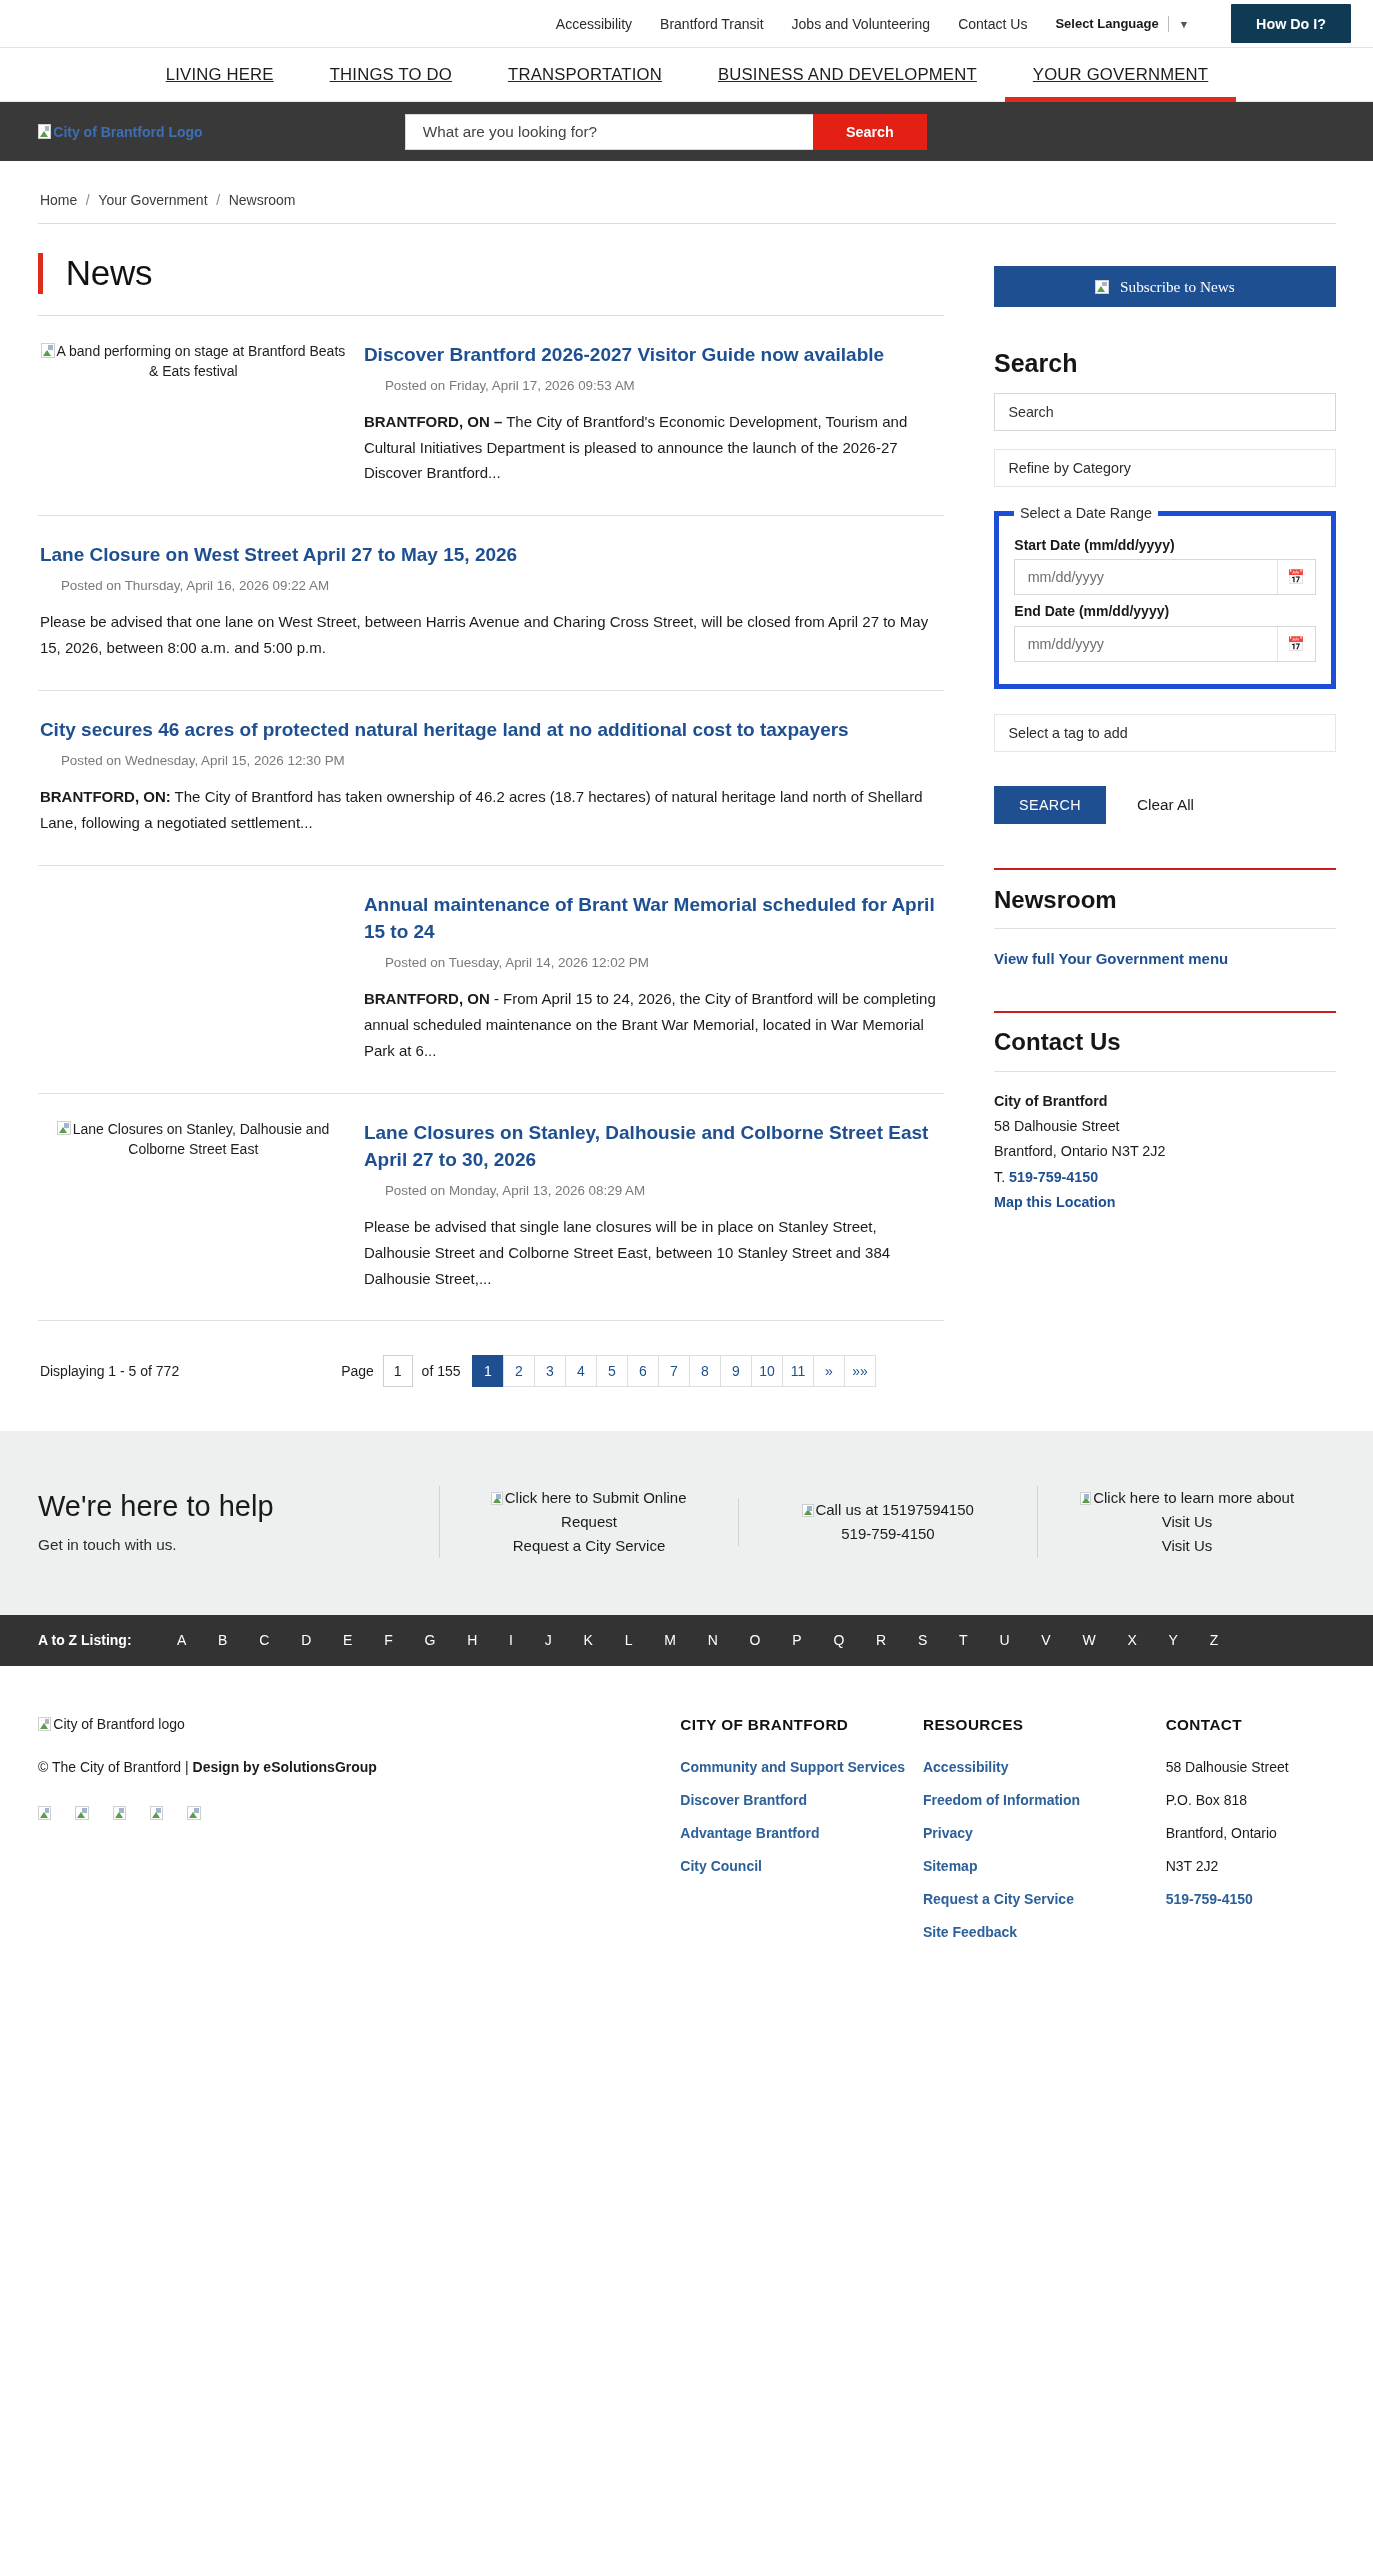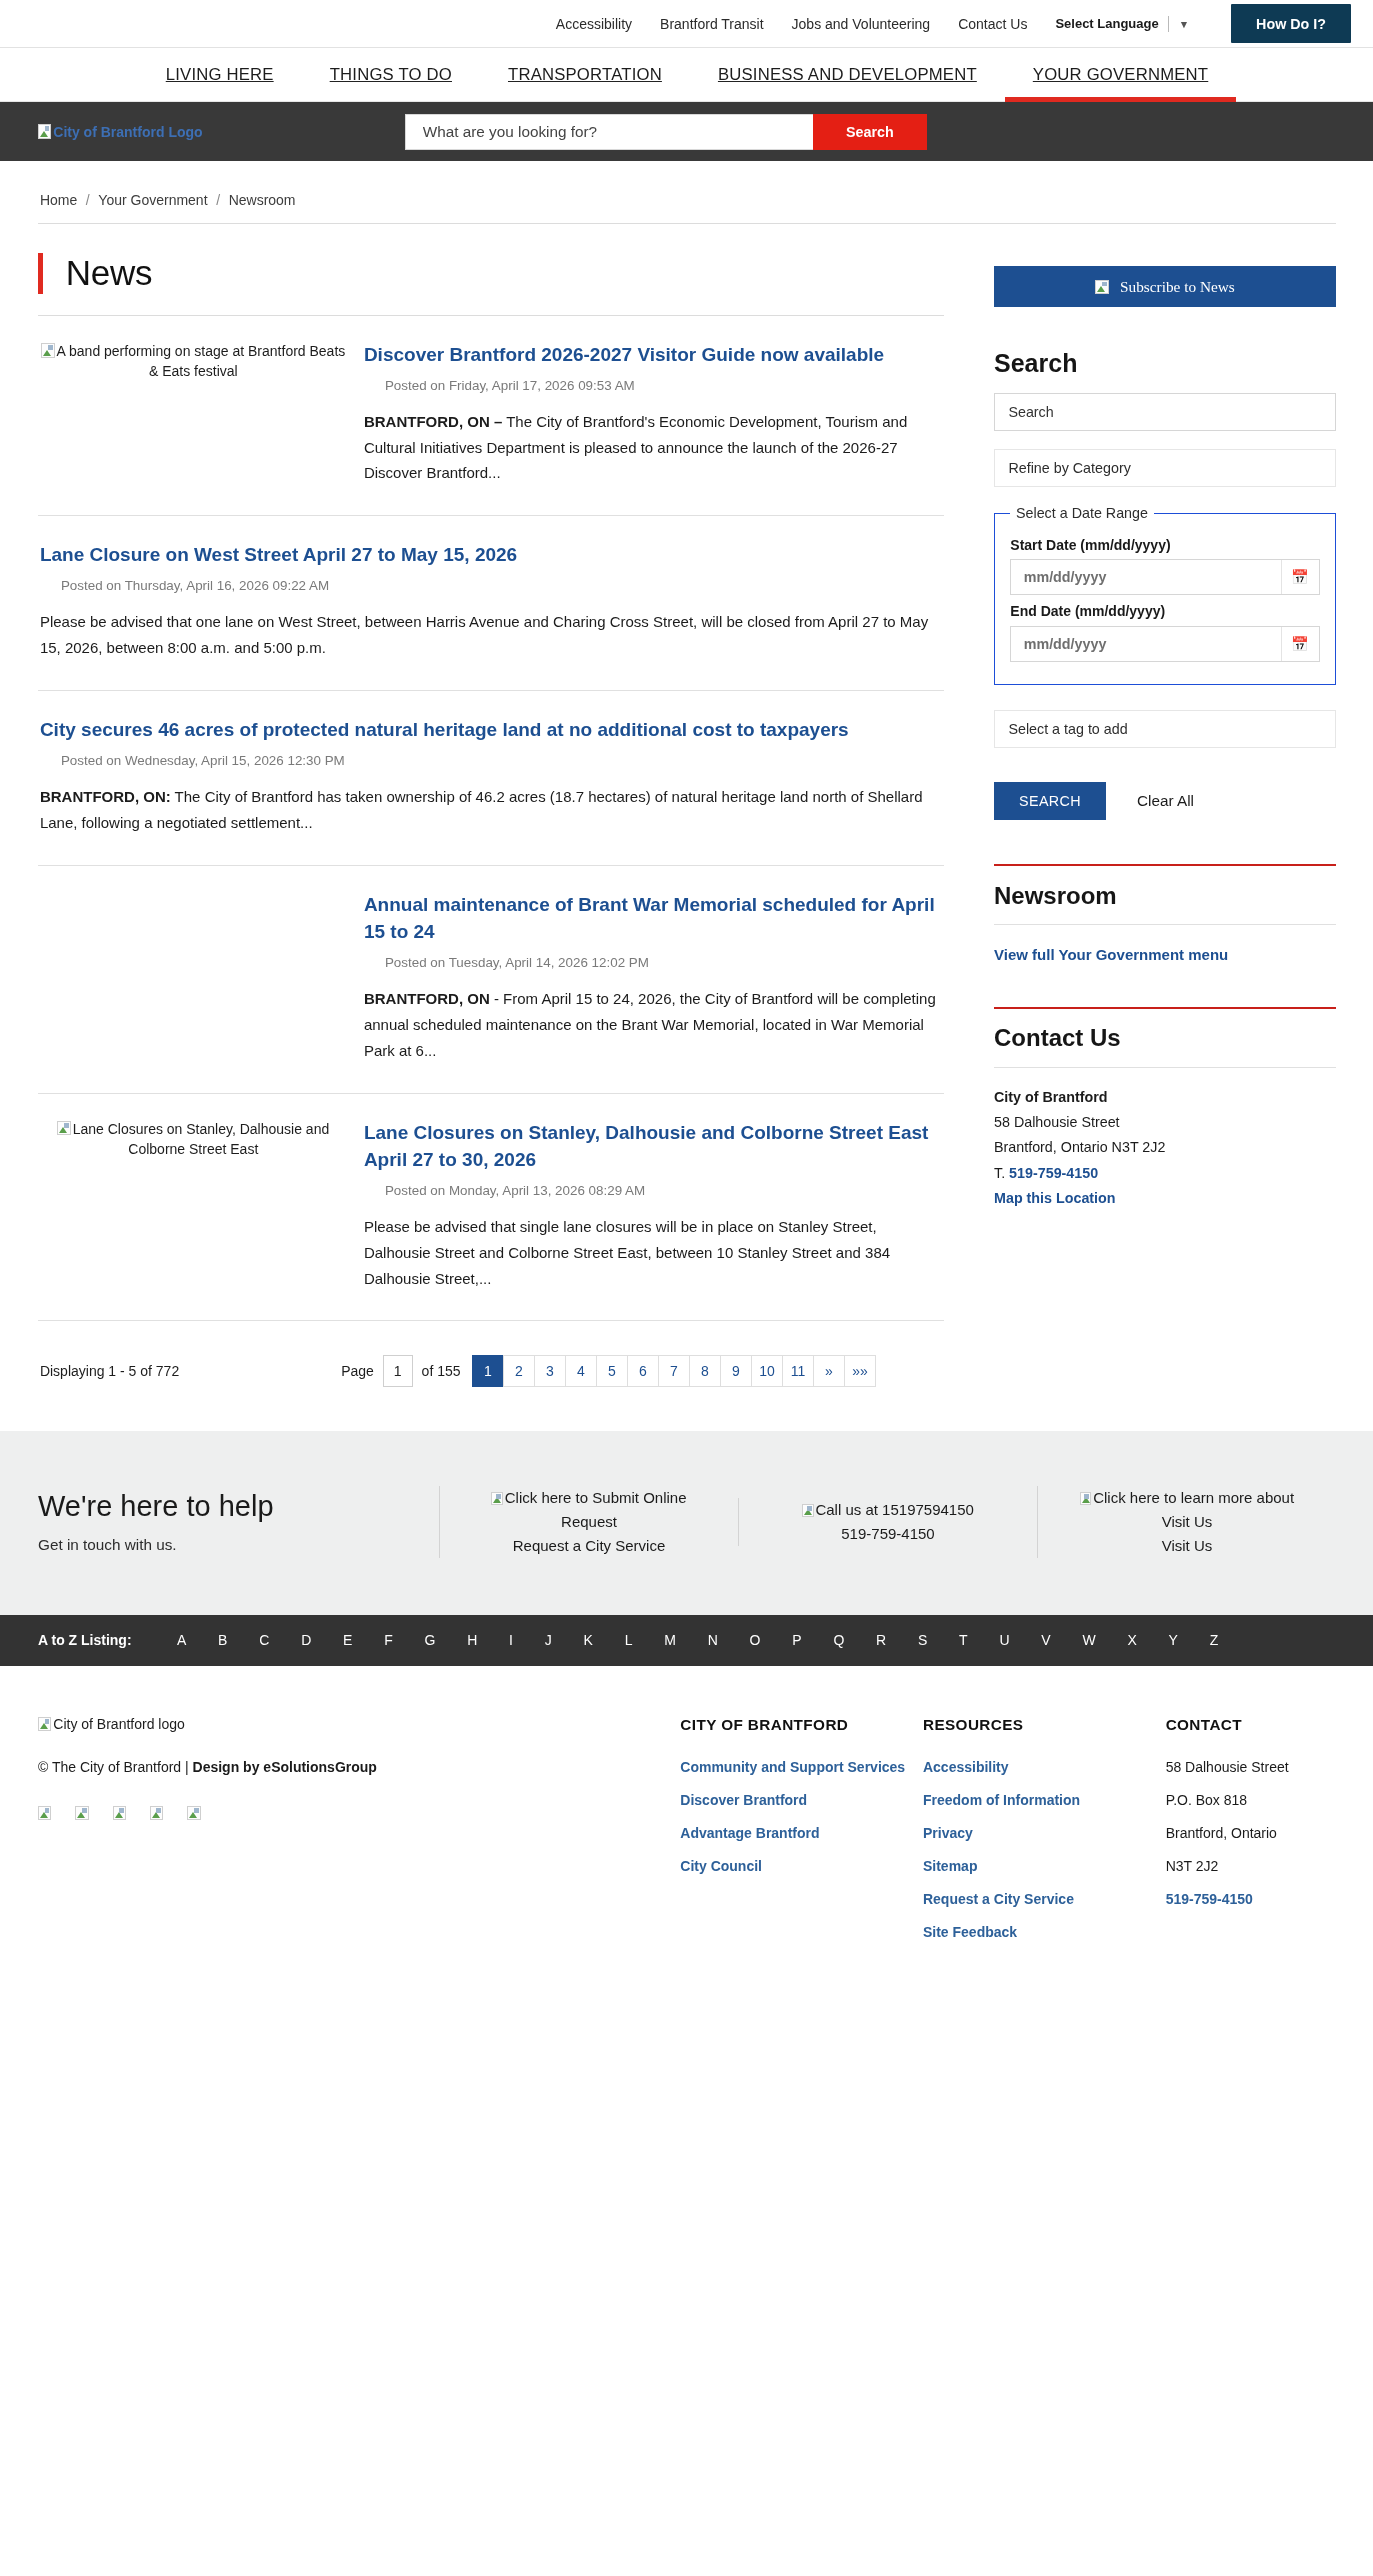--- a/index.html
+++ b/index.html
@@ -166,33 +166,33 @@
   .side-h2{
     font-size:25px; font-weight:bold; margin:42px 0 15.3px 0; color:#161616;
   }
   .side-field{
     width:100%; height:38px; border:1px solid #d6d6d6; background:#fff;
     display:flex; align-items:center; padding:0 13.4px;
     font-size:14.3px; color:#333; margin-bottom:18px;
   }
   .side-field.ghost{ border-color:#e6e6e6; color:#2d2d2d; }
   fieldset.daterange{
-    border:1px solid #1d4ed8; margin:0 0 25px 0; padding:7.6px 15.3px 17px 15.3px;
+    border:5px solid #1d4ed8; margin:0 0 25px 0; padding:7.6px 15.3px 17px 15.3px;
   }
   fieldset.daterange legend{
     font-size:14.3px; color:#2d2d2d; padding:0 5.7px;
   }
   .dlabel{ font-size:14px; font-weight:bold; color:#1a1a1a; margin:7.6px 0 6.7px 0; }
   .dateinput{
     display:flex; border:1px solid #d6d6d6; height:36px; background:#fff;
     margin-bottom:5.7px;
   }
   .dateinput input{
     flex:1; border:none; outline:none; padding:0 12.4px; font-size:14.3px;
-    color:#4d7c0f; font-family:"Liberation Sans", sans-serif; background:transparent;font-weight:bold;
+    color:#4d7c0f; font-family:"Liberation Sans", sans-serif; background:transparent;
   }
   .dateinput input::placeholder{ color:#6f6f6f; }
   .dateinput .cal{
     width:38px; display:flex; align-items:center; justify-content:center;
     border-left:1px solid #e4e4e4; font-size:14.3px; color:#222;
   }
   .btnrow{ display:flex; align-items:center; gap:25px; margin-top:34px; }
   .btn-search{
     background:#1d4f91; color:#fff; border:none; height:38px; padding:0 25px;
     font-size:14.3px; letter-spacing:0.4px; cursor:pointer;

